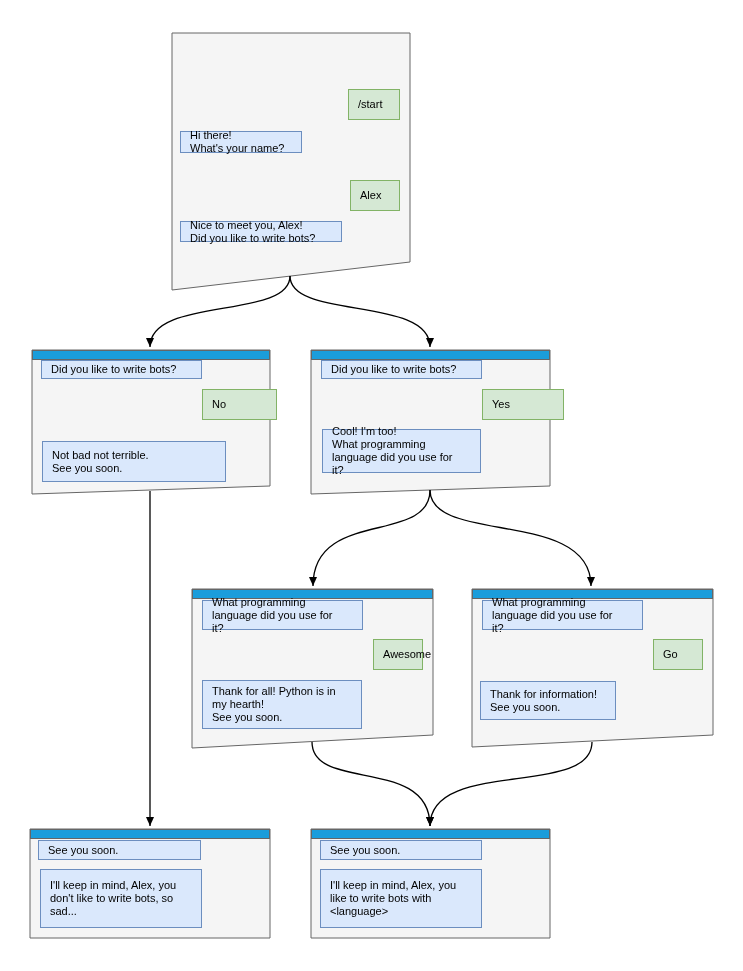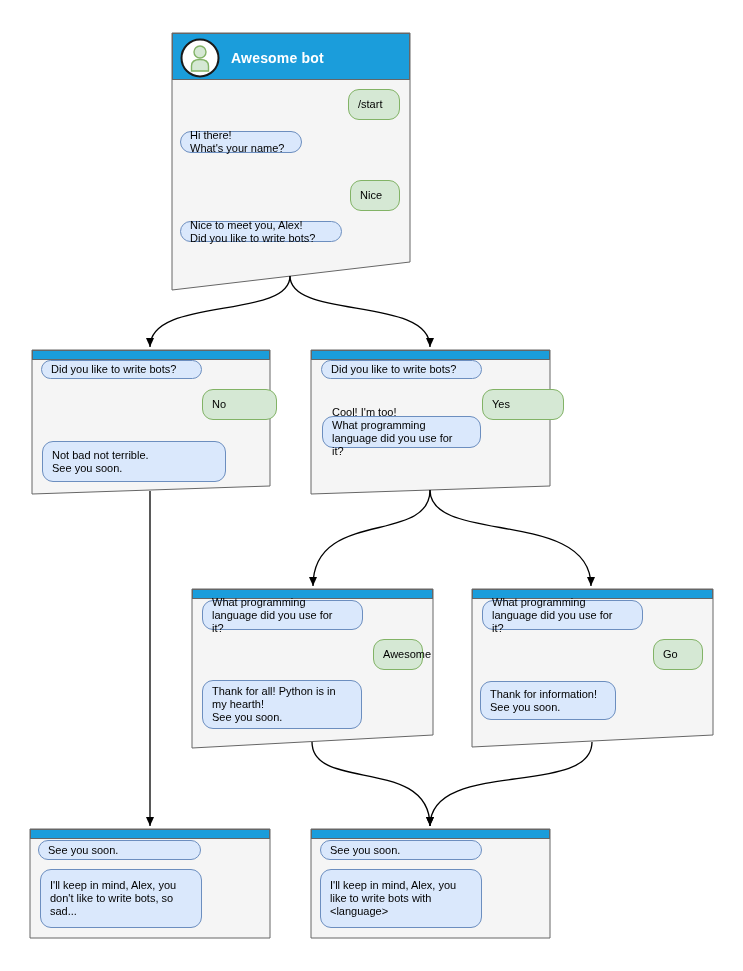--- a/index.html
+++ b/index.html
@@ -18,21 +18,21 @@
   .canvas{position:relative;width:743px;height:971px;background:#ffffff;overflow:hidden}
   .layer{position:absolute;left:0;top:0;width:743px;height:971px}
   .window{position:absolute}
   .win-header{position:absolute;left:0;top:0;width:100%;background:var(--header-blue);
     border:1px solid var(--window-border)}
   .win-header.tall{height:47px;display:flex;align-items:center}
   .win-header.thin{height:10px}
   .avatar{position:absolute;left:7px;top:4px;width:40px;height:40px}
   .win-title{position:absolute;left:58px;top:0;height:47px;display:flex;align-items:center;
     color:#ffffff;font-weight:bold;font-size:14px;letter-spacing:.2px}
-  .bubble{position:absolute;display:flex;align-items:center;border-radius:11px;
+  .bubble{position:absolute;display:flex;align-items:center;border-radius:0;
     font-size:11px;line-height:13px;color:#000;white-space:pre-line;padding:1px 16px 1px 9px}
   .bubble.bot{background:var(--bot-bubble-fill);border:1px solid var(--bot-bubble-border)}
   .bubble.user{background:var(--user-bubble-fill);border:1px solid var(--user-bubble-border)}
   .shape-window{fill:var(--window-fill);stroke:var(--window-border);stroke-width:1}
   .connector{fill:none;stroke:var(--arrow-color);stroke-width:1.3}
 </style>
 </head>
 <body>
 
 <div class="canvas">
@@ -55,49 +55,41 @@
     <path class="connector" d="M290,276 C290,320 150,296 150,347" marker-end="url(#arrowhead)"></path>
     <path class="connector" d="M290,276 C290,320 430,296 430,347" marker-end="url(#arrowhead)"></path>
     <path class="connector" d="M430,490 C430,545 313,508 313,586" marker-end="url(#arrowhead)"></path>
     <path class="connector" d="M430,490 C430,545 591,508 591,586" marker-end="url(#arrowhead)"></path>
     <path class="connector" d="M150,491 L150,826" marker-end="url(#arrowhead)"></path>
     <path class="connector" d="M312,742 C312,792 430,756 430,826" marker-end="url(#arrowhead)"></path>
     <path class="connector" d="M592,742 C592,798 430,758 430,826" marker-end="url(#arrowhead)"></path>
   </svg>
 
   <div class="window" style="left:172px;top:33px;width:238px;height:257px">
-    <div class="win-header tall">
-      <svg class="avatar" viewBox="0 0 40 40">
-        <circle cx="20" cy="20" r="18.5" fill="#ffffff" stroke="#1a1a1a" stroke-width="2"></circle>
-        <circle cx="20" cy="14" r="6" fill="var(--user-bubble-fill)" stroke="var(--user-bubble-border)" stroke-width="1.4"></circle>
-        <path d="M11.5,33 L11.5,28 Q11.5,21.5 20,21.5 Q28.5,21.5 28.5,28 L28.5,33 Z" fill="var(--user-bubble-fill)" stroke="var(--user-bubble-border)" stroke-width="1.4"></path>
-      </svg>
-      <div class="win-title">Awesome bot</div>
-    </div>
     <div class="bubble user" style="left:176px;top:56px;width:52px;height:31px">/start</div>
     <div class="bubble bot" style="left:8px;top:98px;width:122px;height:22px">Hi there!
 What's your name?</div>
-    <div class="bubble user" style="left:178px;top:147px;width:50px;height:31px">Nice</div>
+    <div class="bubble user" style="left:178px;top:147px;width:50px;height:31px">Alex</div>
     <div class="bubble bot" style="left:8px;top:188px;width:162px;height:21px">Nice to meet you, Alex!
 Did you like to write bots?</div>
   </div>
 
   <div class="window" style="left:32px;top:350px;width:238px;height:144px">
     <div class="win-header thin"></div>
     <div class="bubble bot" style="left:9px;top:10px;width:161px;height:19px">Did you like to write bots?</div>
     <div class="bubble user" style="left:170px;top:39px;width:75px;height:31px">No</div>
     <div class="bubble bot" style="left:10px;top:91px;width:184px;height:41px">Not bad not terrible.
 See you soon.</div>
   </div>
 
   <div class="window" style="left:311px;top:350px;width:239px;height:144px">
     <div class="win-header thin"></div>
     <div class="bubble bot" style="left:10px;top:10px;width:161px;height:19px">Did you like to write bots?</div>
     <div class="bubble user" style="left:171px;top:39px;width:82px;height:31px">Yes</div>
-    <div class="bubble bot" style="left:11px;top:66px;width:159px;height:32px">Cool! I'm too!
+    <div class="bubble bot" style="left:11px;top:79px;width:159px;height:44px">Cool! I'm too!
 What programming
 language did you use for it?</div>
   </div>
 
   <div class="window" style="left:192px;top:589px;width:241px;height:159px">
     <div class="win-header thin"></div>
     <div class="bubble bot" style="left:10px;top:11px;width:161px;height:30px">What programming
 language did you use for it?</div>
     <div class="bubble user" style="left:181px;top:50px;width:50px;height:31px">Awesome</div>
     <div class="bubble bot" style="left:10px;top:91px;width:160px;height:49px">Thank for all! Python is in

